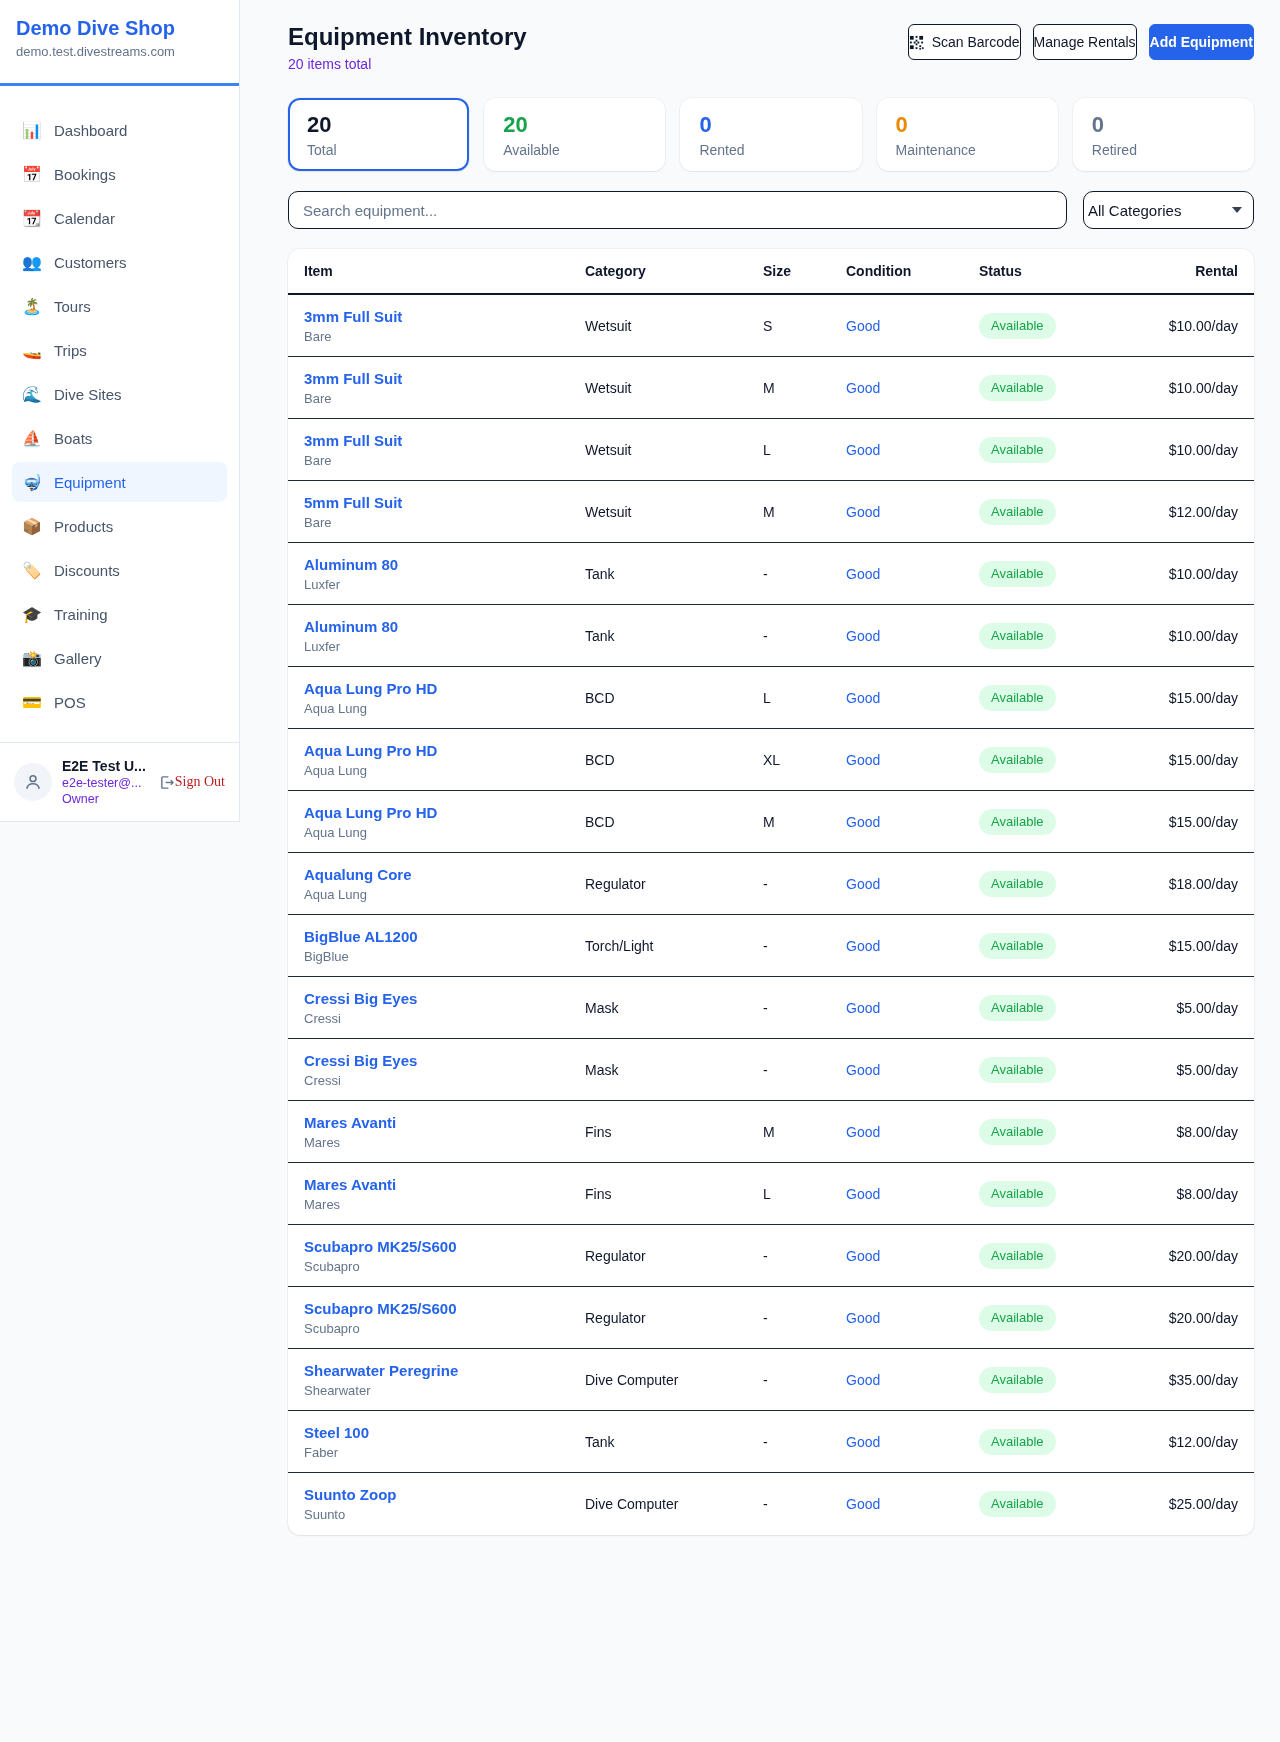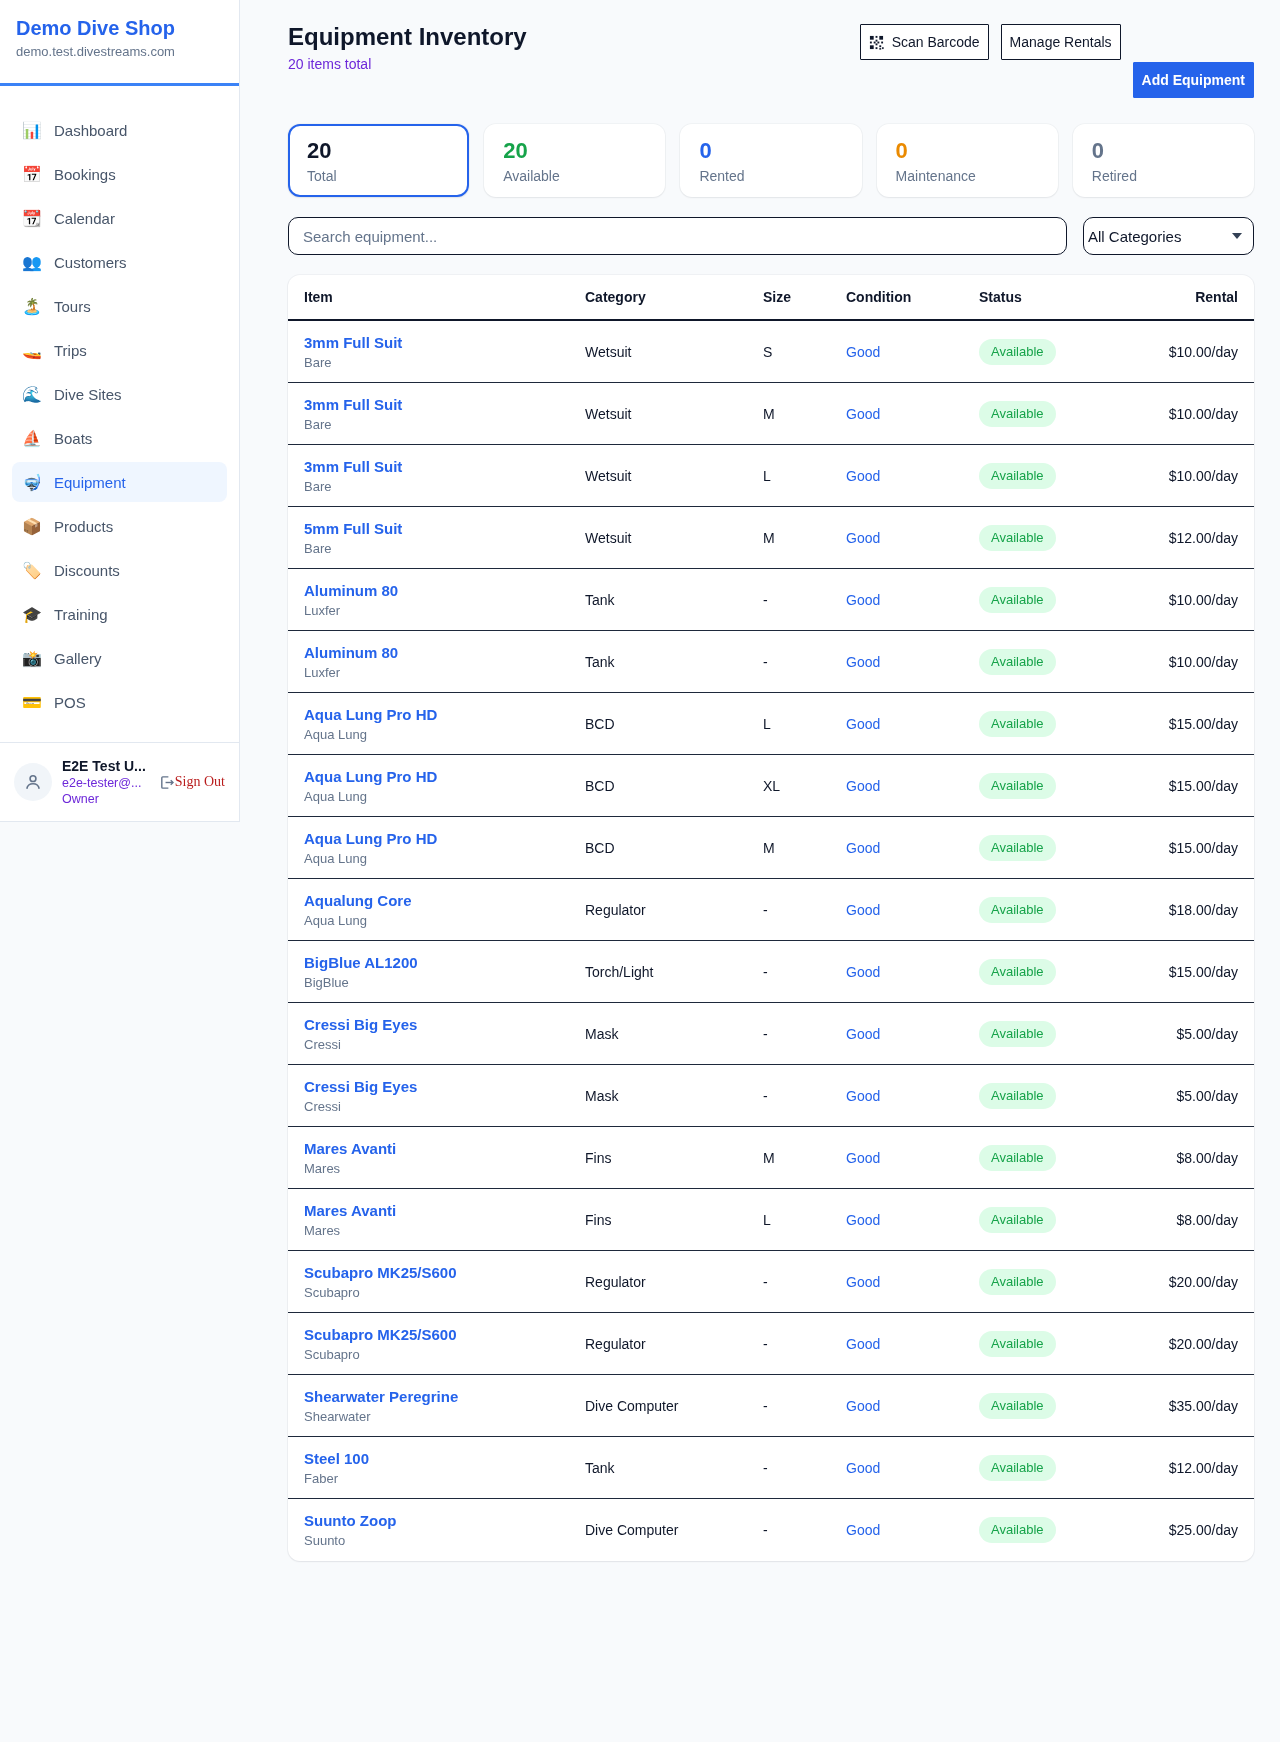--- a/index.html
+++ b/index.html
@@ -41,25 +41,25 @@
   }
 
   
   .main { margin-left:288px; width:966px; padding-top:22px; }
 
   .page-header { display:flex; justify-content:space-between; align-items:flex-start; }
   .page-title { font-size:24px; font-weight:700; line-height:30px; }
   .page-subtitle { font-size:14px; color:#6d28d9; margin-top:4px; }
   .header-actions { display:flex; gap:12px; margin-top:2px; }
   .btn {
-    height:36px; display:inline-flex; align-items:center; gap:8px; padding:0 8px;
-    border-radius:1px; border:1px solid #0f172a; background:#fff; color:#0f172a;
+    height:36px; display:inline-flex; align-items:center; gap:8px; padding:0 0;
+    border-radius:6px; border:1px solid #0f172a; background:#fff; color:#0f172a;
     font-family:inherit; font-size:14px; font-weight:500; cursor:pointer; white-space:nowrap;
   }
-  .btn-primary { background:#2563eb; border-color:#2563eb; color:#fff; font-weight:600;margin-top:38px; }
+  .btn-primary { background:#2563eb; border-color:#2563eb; color:#fff; font-weight:600; }
 
   
   .stats { display:flex; gap:15px; margin-top:26px; }
   .stat-card {
     flex:1; background:#fff; border:2px solid transparent; border-radius:12px;
     padding:11px 17px; box-shadow:0 1px 2px rgba(15,23,42,.06), 0 0 0 1px rgba(15,23,42,.03);
     cursor:pointer;
   }
   .stat-card.selected { border-color:#2563eb; }
   .stat-value { font-size:22px; font-weight:700; line-height:28px; }

